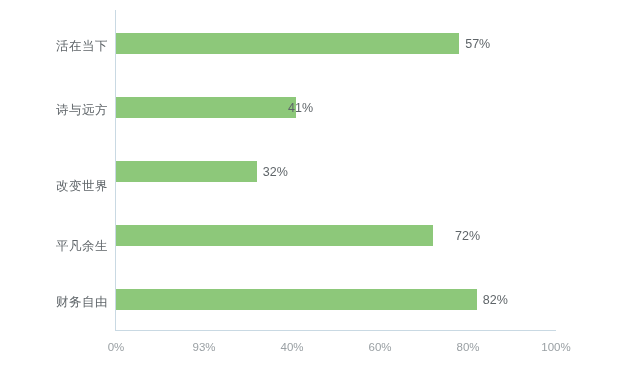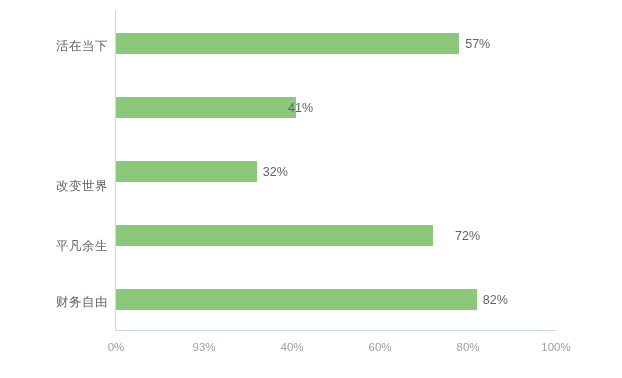--- a/index.html
+++ b/index.html
@@ -66,20 +66,21 @@
 </style>
 </head>
 <body>
 
 <div id="chart-root">
 
   <div class="y-axis-line"></div>
   <div class="x-axis-line"></div>
 
   <div class="y-label" style="left:8px; top:38px;">活在当下</div>
+  <div class="y-label" style="left:8px; top:102px;">诗与远方</div>
   <div class="y-label" style="left:8px; top:178px;">改变世界</div>
   <div class="y-label" style="left:8px; top:230px;margin-top:8px;">平凡余生</div>
   <div class="y-label" style="left:8px; top:294px;">财务自由</div>
 
   <div class="bar" style="left: 116px; top: 33px; width: 343.2px; background: rgb(141, 200, 122);"></div>
   <div class="bar" style="left: 116px; top: 97px; width: 180.4px; background: rgb(141, 200, 122);"></div>
   <div class="bar" style="left: 116px; top: 161px; width: 140.8px; background: rgb(141, 200, 122);"></div>
   <div class="bar" style="left: 116px; top: 225px; width: 316.8px; background: rgb(141, 200, 122);"></div>
   <div class="bar" style="left: 116px; top: 289px; width: 360.8px; background: rgb(141, 200, 122);"></div>
 

